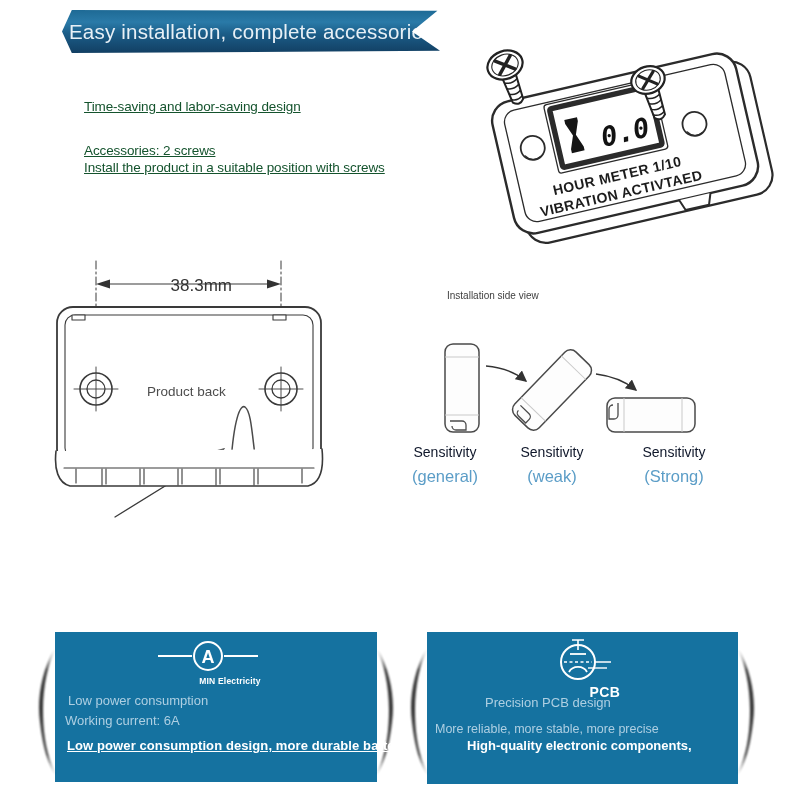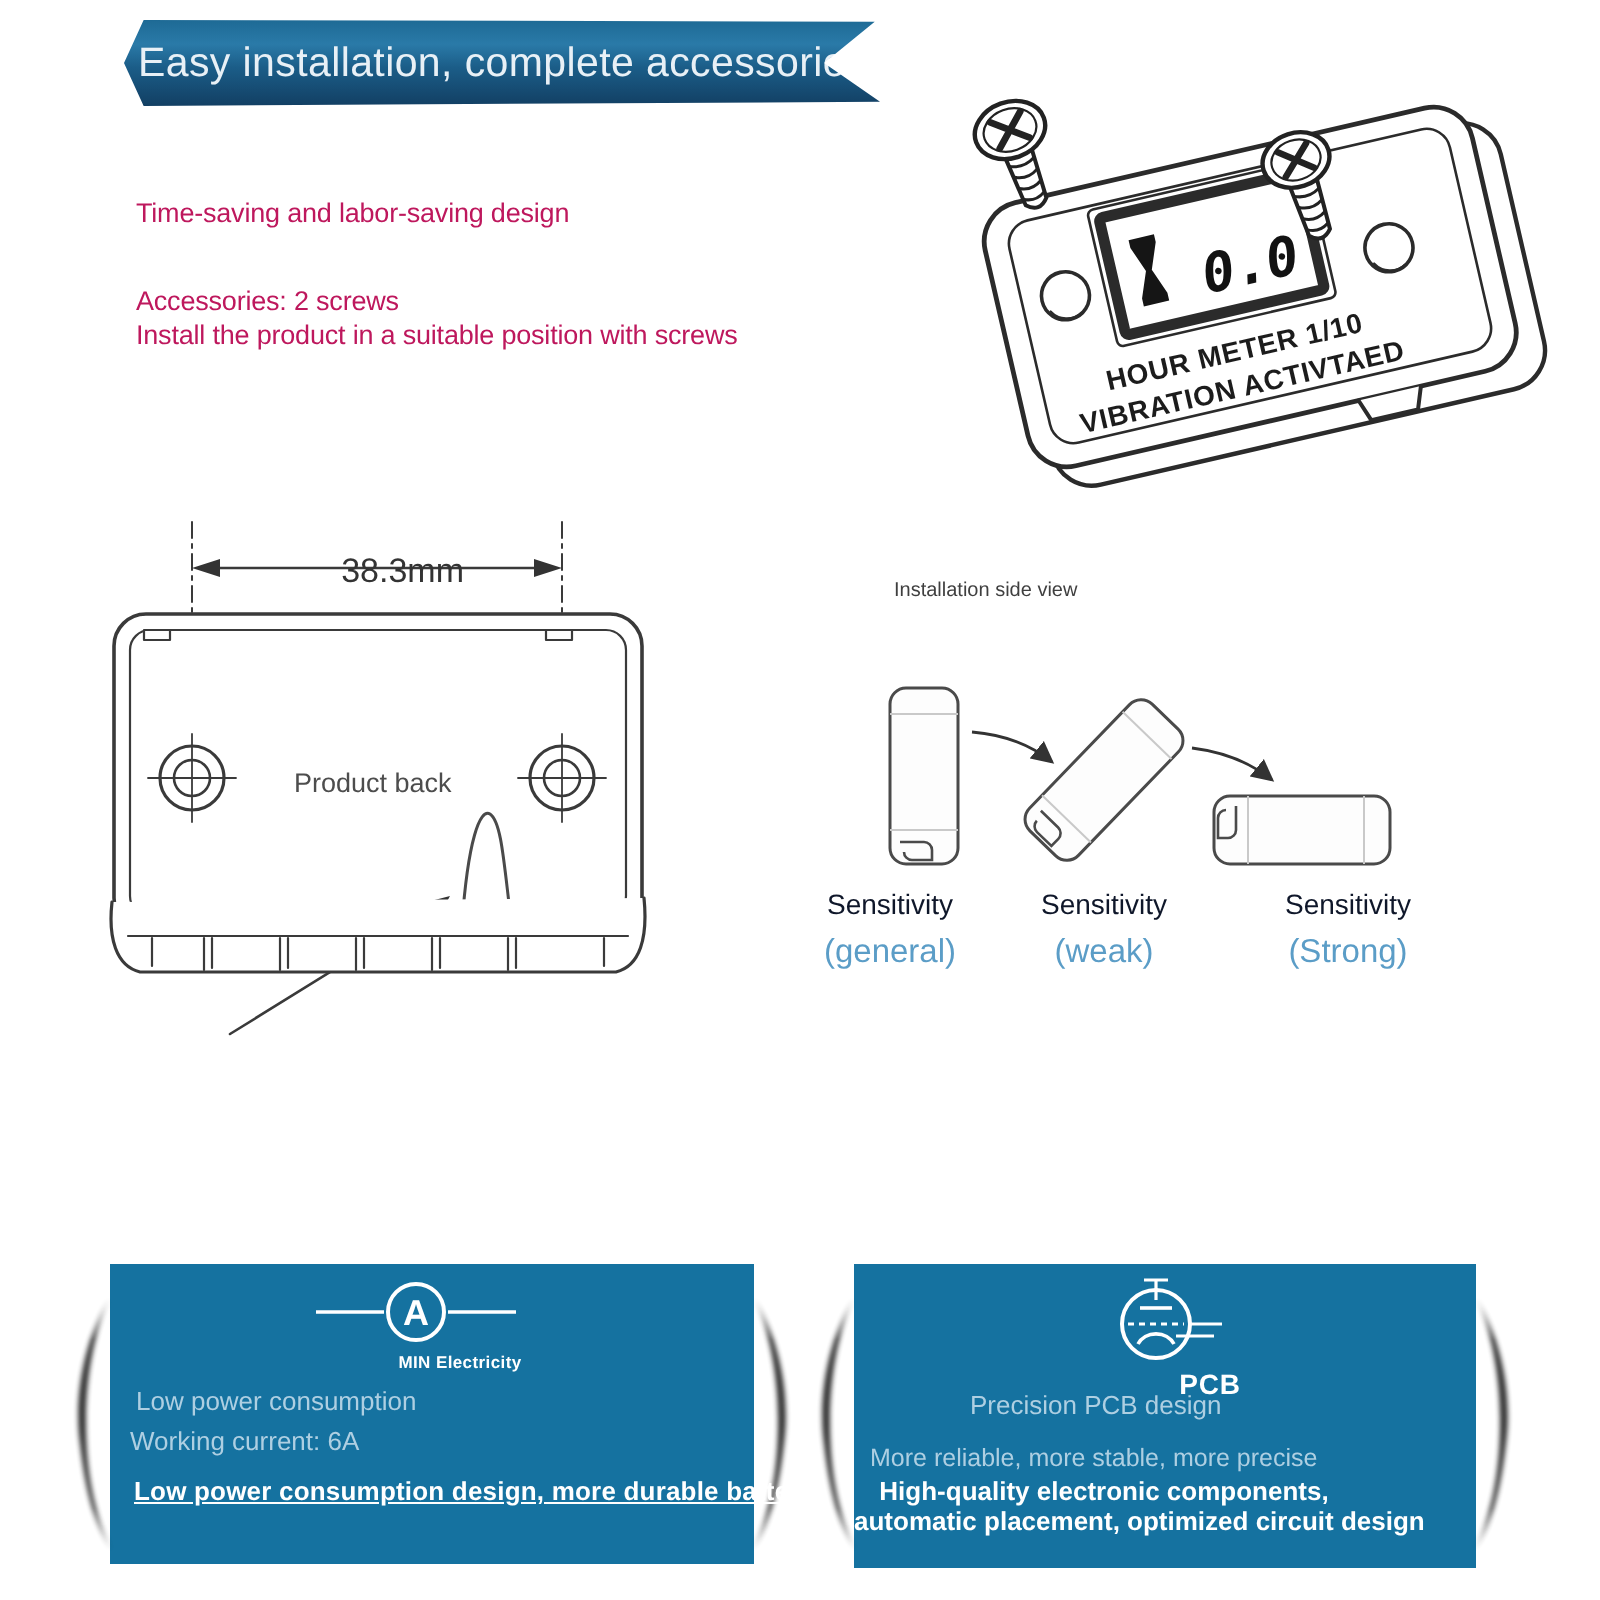--- a/index.html
+++ b/index.html
@@ -12,21 +12,21 @@
     position:absolute;left:62px;top:10px;width:378px;height:43px;
     background:linear-gradient(180deg,var(--banner-blue-top) 0%,#2a7aa8 28%,#1b5d88 55%,var(--banner-blue-bottom) 100%);
     clip-path:polygon(2.6% 0,99.3% 2%,92.6% 50%,100% 95%,2.6% 100%,0 50%);
     filter:drop-shadow(0 5px 3px rgba(40,40,40,.45));
   }
   .banner span{
     display:block;padding-left:7px;line-height:43px;font-size:20.5px;
     color:#e8f0f6;letter-spacing:.2px;white-space:nowrap;
   }
   
-  .intro-line{position:absolute;left:68px;font-size:13.5px;color:#be185d;letter-spacing:-.1px;}
+  .intro-line{position:absolute;left:84px;font-size:13.5px;color:#14532d;letter-spacing:-.1px;text-decoration:underline;}
   .t1{top:99px;} .t2{top:143px;} .t3{top:160px;}
   
   .meter-svg{position:absolute;left:460px;top:28px;}
   .back-svg{position:absolute;left:40px;top:255px;}
   .side-svg{position:absolute;left:400px;top:336px;}
   .lcd{font-family:"DejaVu Sans Mono",monospace;font-weight:bold;font-style:italic;font-size:27px;fill:#121212;}
   .mlbl{font-family:"Liberation Sans",sans-serif;font-weight:bold;font-size:14px;fill:#1c1c1c;letter-spacing:.4px;}
   
   .dim-label{position:absolute;left:152px;top:276px;width:80px;text-align:right;font-size:17px;color:#333;}
   .back-label{position:absolute;left:147px;top:384px;font-size:13.5px;color:#4d4d4d;}
@@ -41,21 +41,21 @@
   .panel-right{left:427px;top:632px;width:311px;height:152px;}
   .curl{position:absolute;width:22px;height:132px;top:14px;filter:blur(1.2px);opacity:.9;
         -webkit-mask-image:linear-gradient(to bottom,transparent,#000 18%,#000 82%,transparent);
         mask-image:linear-gradient(to bottom,transparent,#000 18%,#000 82%,transparent);}
   .curl svg{display:block;}
   .curl-l{left:-20px;} .curl-r{right:-20px;transform:scaleX(-1);}
   .p-icon{position:absolute;transform:translateX(-50%);}
   .p-caption{position:absolute;transform:translateX(-50%);font-weight:bold;color:#fff;white-space:nowrap;padding-left:44px;}
   .p-line{position:absolute;font-size:13px;color:var(--panel-light-text);white-space:nowrap;}
   .p-bold{position:absolute;font-size:13px;font-weight:bold;color:#fff;letter-spacing:.1px;white-space:nowrap;text-decoration:underline;}
-  .p-bold-c{position:absolute;font-size:13px;font-weight:bold;color:#fff;text-align:center;white-space:nowrap;}
+  .p-bold-c{position:absolute;font-size:13px;font-weight:bold;color:#fff;text-align:left;white-space:nowrap;padding-left:40px;}
 </style>
 </head>
 <body>
 
 <div class="canvas">
 
   <div class="banner">
     <span>Easy installation, complete accessories</span>
   </div>
 
@@ -200,16 +200,15 @@
       <path d="M19 18 H35" stroke="#fff" stroke-width="1.8" fill="none"></path>
       <path d="M13 26 H41" stroke="#fff" stroke-width="1.5" stroke-dasharray="3 2.5" fill="none"></path>
       <path d="M44 26 H60" stroke="#fff" stroke-width="1.5" fill="none"></path>
       <path d="M18 36 A 10 9 0 0 1 36 36" stroke="#fff" stroke-width="1.8" fill="none"></path>
       <path d="M37 32 H56" stroke="#fff" stroke-width="1.4" fill="none"></path>
     </svg>
     <div class="p-caption" style="left:156px;top:52px;font-size:14px;letter-spacing:.4px;">PCB</div>
     <div class="p-line" style="left:24px;top:63px;margin-left:34px;">Precision PCB design</div>
     <div class="p-line" style="left:8px;top:90px;font-size:12.5px;">More reliable, more stable, more precise</div>
     <div class="p-bold-c" style="left:0;top:106px;width:250px;">High-quality electronic components,</div>
-    <div class="p-bold-c" style="left:0;top:121px;width:250px;">automatic placement, optimized circuit design</div>
   </div>
 
 </div>
 
 </body></html>

